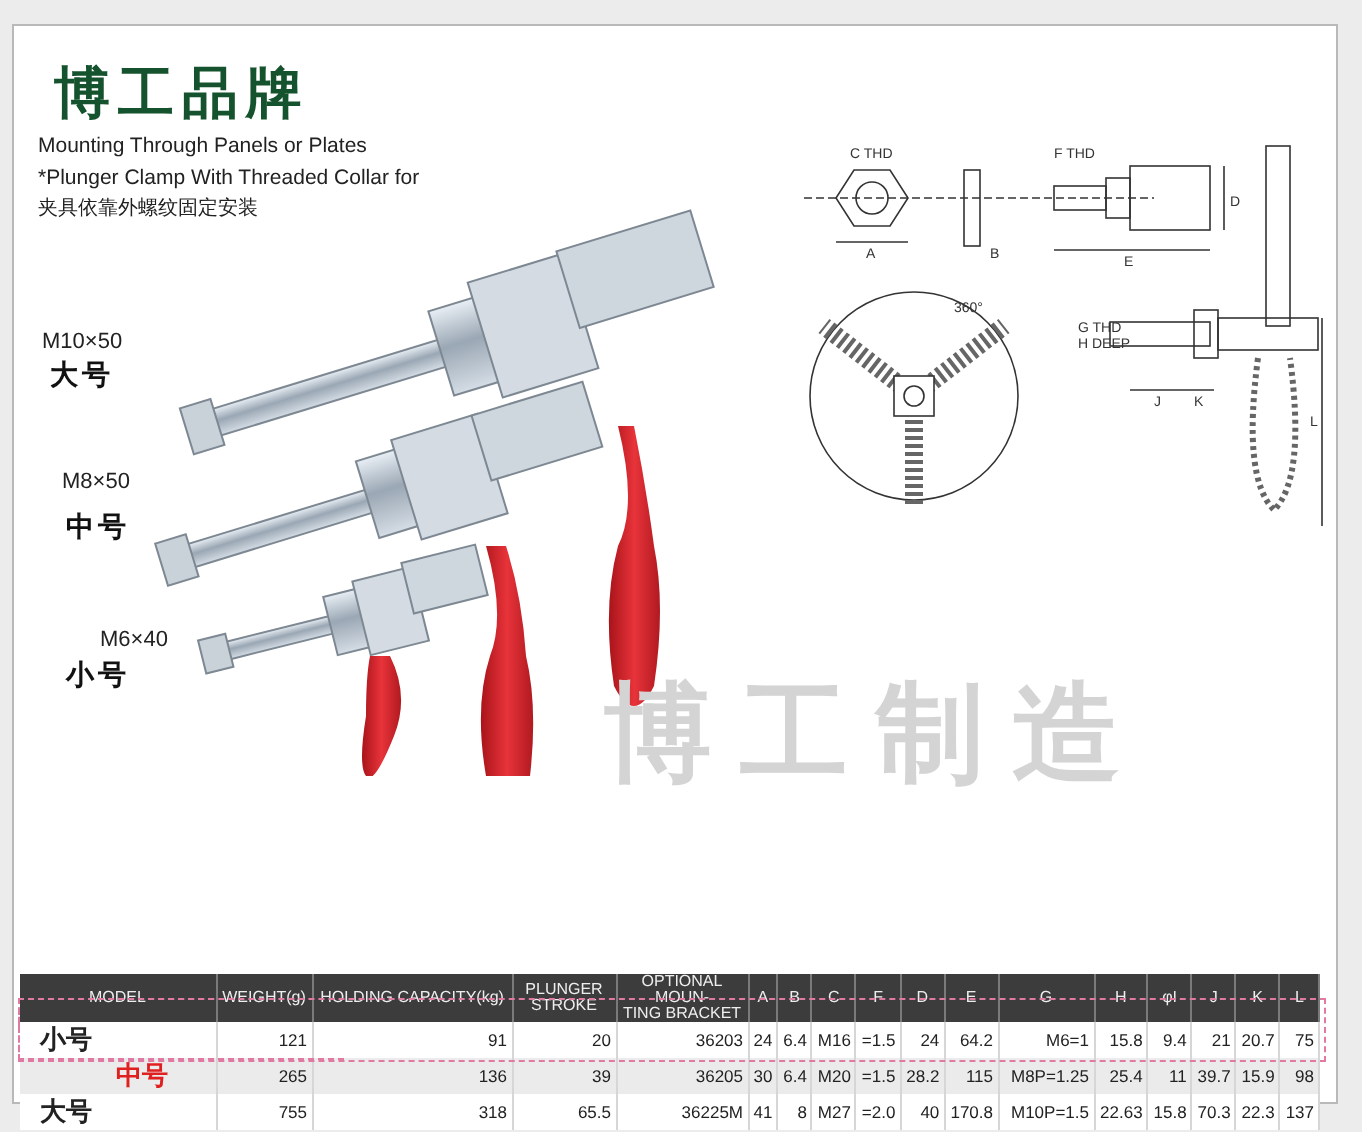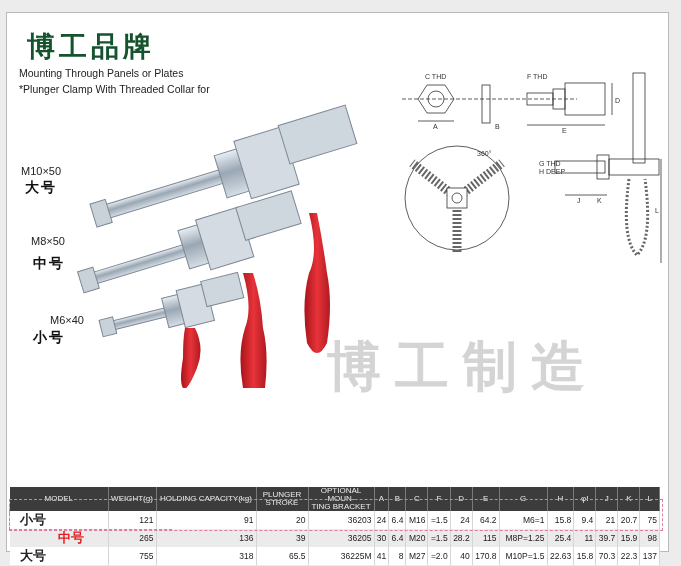--- a/index.html
+++ b/index.html
@@ -4,21 +4,21 @@
 <style>
   * { box-sizing: border-box; margin: 0; padding: 0; }
   html, body { width: 681px; height: 566px; overflow: hidden; background: #ececec; }
   body { font-family: "DejaVu Sans", sans-serif; position: relative; }
   .frame { position: absolute; left: 6px; top: 12px; width: 663px; height: 540px; background: #fff; border: 1px solid #b9b9b9; overflow: hidden; }
   .brand { position: absolute; left: 20px; top: 15px; font-family: "DejaVu Serif", serif; font-size: 28px; font-weight: bold; letter-spacing: 4px; color: #14532d; }
   .subtitle { position: absolute; left: 12px; top: 52px; width: 250px; font-size: 10.5px; line-height: 16px; color: #222; font-family: "Liberation Sans", sans-serif; }
   .subtitle .cn { font-size: 10px; }
   .size-label { position: absolute; font-family: "Liberation Sans", sans-serif; font-size: 11px; color: #222; }
   .size-cn { position: absolute; font-family: "DejaVu Serif", serif; font-size: 14px; font-weight: bold; color: #111; letter-spacing: 2px; }
-  .watermark { position: absolute; left: 295px; top: 318px; font-family: Liberation Mono, monospace; font-size: 54px; font-weight: bold; color: #d4d4d4; letter-spacing: 14px; margin-left: 25px; }
+  .watermark { position: absolute; left: 295px; top: 318px; font-family: Liberation Mono, monospace; font-size: 54px; font-weight: bold; color: #d4d4d4; letter-spacing: 14px; }
   svg { position: absolute; }
   .drawing-label { font-family: "Liberation Sans", sans-serif; font-size: 7px; fill: #333; }
   
   .spec { position: absolute; left: 10px; top: 487px; width: 650px; border-collapse: collapse; font-family: "Liberation Sans", sans-serif; font-size: 8.5px; color: #222; }
   .spec th { background: #3c3c3c; color: #eee; font-weight: normal; font-size: 8px; height: 18px; border-right: 1px solid #7a7a7a; text-align: center; line-height: 8px; padding: 0 2px; }
   .spec td { height: 13px; text-align: right; border-right: 1px solid #d6d6d6; padding: 0 2px; white-space: nowrap; }
   .spec tr.r1 td { background: #fff; }
   .spec tr.r2 td { background: #ebebeb; }
   .spec tr.r3 td { background: #fff; }
   .spec td.model { text-align: left; font-family: "DejaVu Serif", serif; font-weight: bold; font-size: 13px; padding-left: 10px; }
@@ -26,20 +26,21 @@
   .dash { position: absolute; border: 1.5px dashed #e07aa2; pointer-events: none; }
 </style>
 </head>
 <body>
 
 <div class="frame">
   <div class="brand">博工品牌</div>
   <div class="subtitle">
     <div>Mounting Through Panels or Plates</div>
     <div>*Plunger Clamp With Threaded Collar for</div>
+    <div class="cn">夹具依靠外螺纹固定安装</div>
   </div>
 
   <div class="size-label" style="left:14px;top:152px;">M10×50</div>
   <div class="size-cn" style="left:18px;top:166px;">大号</div>
   <div class="size-label" style="left:24px;top:222px;text-align:right;">M8×50</div>
   <div class="size-cn" style="left:26px;top:242px;">中号</div>
   <div class="size-label" style="left:23px;top:301px;padding-left:20px;">M6×40</div>
   <div class="size-cn" style="left:26px;top:316px;">小号</div>
 
   <svg style="left:70px;top:75px;" width="290" height="300" viewBox="0 0 290 300">

